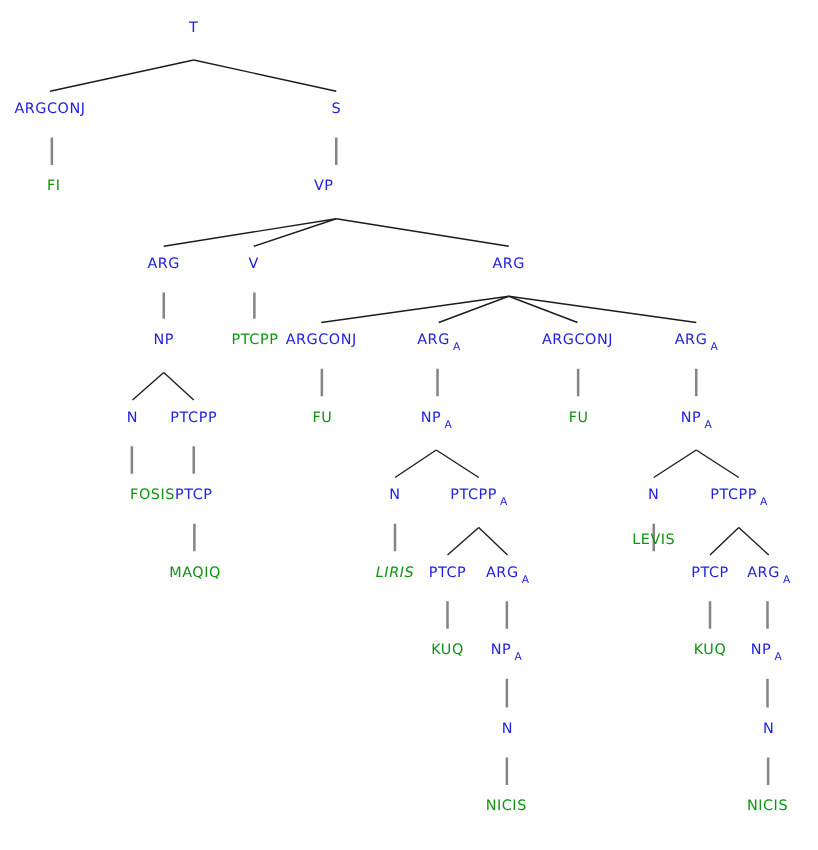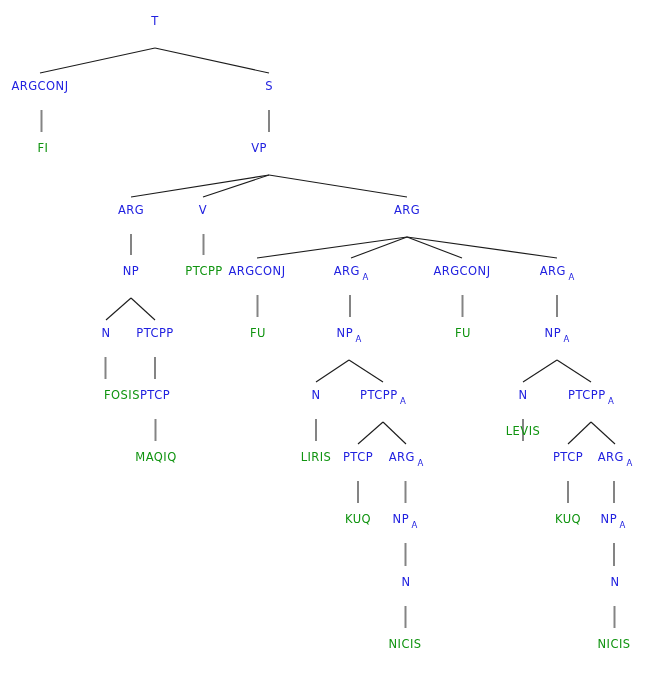--- a/index.html
+++ b/index.html
@@ -109,21 +109,21 @@
       <div class="node nonterminal" style="left: 349px; top: 334px;"><span class="lbl">NP</span><span class="sub">A</span></div>
       <div class="node terminal" style="left: 463px; top: 334px;"><span class="lbl">FU</span></div>
       <div class="node nonterminal" style="left: 557px; top: 334px;"><span class="lbl">NP</span><span class="sub">A</span></div>
       <div class="node terminal" style="left: 105px; top: 396px; margin-left: 17px;"><span class="lbl">FOSIS</span></div>
       <div class="node nonterminal" style="left: 155px; top: 396px;"><span class="lbl">PTCP</span></div>
       <div class="node nonterminal" style="left: 316px; top: 396px;"><span class="lbl">N</span></div>
       <div class="node nonterminal" style="left: 383px; top: 396px;"><span class="lbl">PTCPP</span><span class="sub">A</span></div>
       <div class="node nonterminal" style="left: 523px; top: 396px;"><span class="lbl">N</span></div>
       <div class="node nonterminal" style="left: 591px; top: 396px;"><span class="lbl">PTCPP</span><span class="sub">A</span></div>
       <div class="node terminal" style="left: 156px; top: 458px;"><span class="lbl">MAQIQ</span></div>
-      <div class="node terminal" style="left: 316px; top: 458px;"><span class="lbl">LIRIS</span></div>
+      <div class="node terminal" style="left: 316px; top: 458px; font-style: italic;"><span class="lbl">LIRIS</span></div>
       <div class="node nonterminal" style="left: 358px; top: 458px;"><span class="lbl">PTCP</span></div>
       <div class="node nonterminal" style="left: 406px; top: 458px;"><span class="lbl">ARG</span><span class="sub">A</span></div>
       <div class="node terminal" style="left: 523px; top: 432px;"><span class="lbl">LEVIS</span></div>
       <div class="node nonterminal" style="left: 568px; top: 458px;"><span class="lbl">PTCP</span></div>
       <div class="node nonterminal" style="left: 615px; top: 458px;"><span class="lbl">ARG</span><span class="sub">A</span></div>
       <div class="node terminal" style="left: 358px; top: 520px;"><span class="lbl">KUQ</span></div>
       <div class="node nonterminal" style="left: 405px; top: 520px;"><span class="lbl">NP</span><span class="sub">A</span></div>
       <div class="node terminal" style="left: 568px; top: 520px;"><span class="lbl">KUQ</span></div>
       <div class="node nonterminal" style="left: 613px; top: 520px;"><span class="lbl">NP</span><span class="sub">A</span></div>
       <div class="node nonterminal" style="left: 406px; top: 583px;"><span class="lbl">N</span></div>

